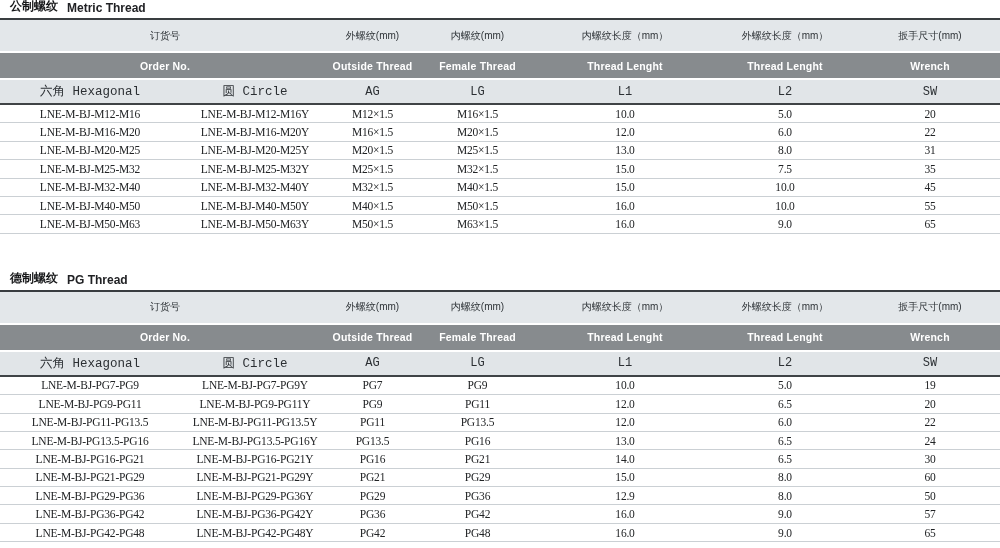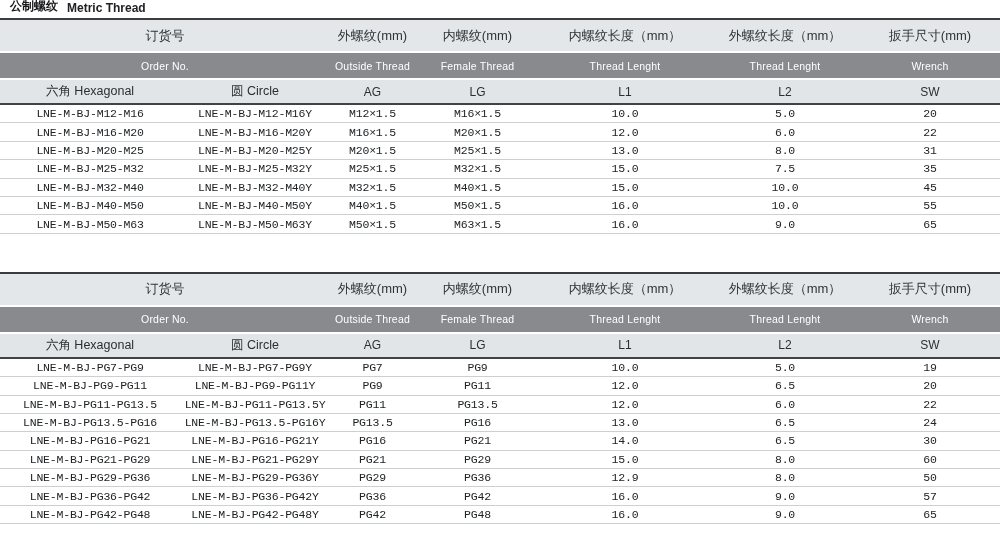--- a/index.html
+++ b/index.html
@@ -24,36 +24,36 @@
     grid-template-columns:33% 8.5% 12.5% 17% 15% 14%;
     align-items:center; text-align:center;
   }
   .hdr-grid-full, .row {
     display:grid;
     grid-template-columns:18% 15% 8.5% 12.5% 17% 15% 14%;
     align-items:center; text-align:center;
   }
   .hdr1 {
     background:#e3e7ea; height:31px; margin-bottom:2px;
-    font-size:13px; color:#2f3438;
+    font-size:10px; color:#2f3438;
   }
   .hdr2 {
     background:#878b8e; height:25px; margin-bottom:2px;
-    font-size:10.5px; color:#ffffff; letter-spacing:0.2px;
+    font-size:10.5px; color:#ffffff; letter-spacing:0.2px;font-weight:bold;
   }
   .hdr3 {
     background:#e1e5e8; height:25px;
     border-bottom:2px solid #3f4346;
-    font-size:12.5px; color:#2b2f33;
+    font-size:12.5px; color:#2b2f33;font-family:Liberation Mono, monospace;
   }
   .hdr3 .code { font-size:12px; }
   .row {
     height:18.4px; border-bottom:1px solid #cbd0d4;
     font-size:11.5px; letter-spacing:-0.2px; color:#212325;
-    font-family:Liberation Mono, monospace;
+    font-family:Liberation Serif, serif;
   }
   .cell { overflow:hidden; white-space:nowrap; }
 </style>
 </head>
 <body>
 
 <div class="sec">
   <div class="sec-title">
     <span class="cn">公制螺纹</span>
     <span class="en">Metric Thread</span>
@@ -144,20 +144,24 @@
         <div class="cell">M50×1.5</div>
         <div class="cell">M63×1.5</div>
         <div class="cell">16.0</div>
         <div class="cell">9.0</div>
         <div class="cell">65</div>
       </div>
   </div>
 </div>
 
 <div class="sec">
+  <div class="sec-title">
+    <span class="cn">德制螺纹</span>
+    <span class="en">PG Thread</span>
+  </div>
   <div class="tbl">
     <div class="hdr1 hdr-grid-merged">
       <div class="cell">订货号</div>
       <div class="cell">外螺纹(mm)</div>
       <div class="cell">内螺纹(mm)</div>
       <div class="cell">内螺纹长度（mm）</div>
       <div class="cell">外螺纹长度（mm）</div>
       <div class="cell">扳手尺寸(mm)</div>
     </div>
     <div class="hdr2 hdr-grid-merged">

